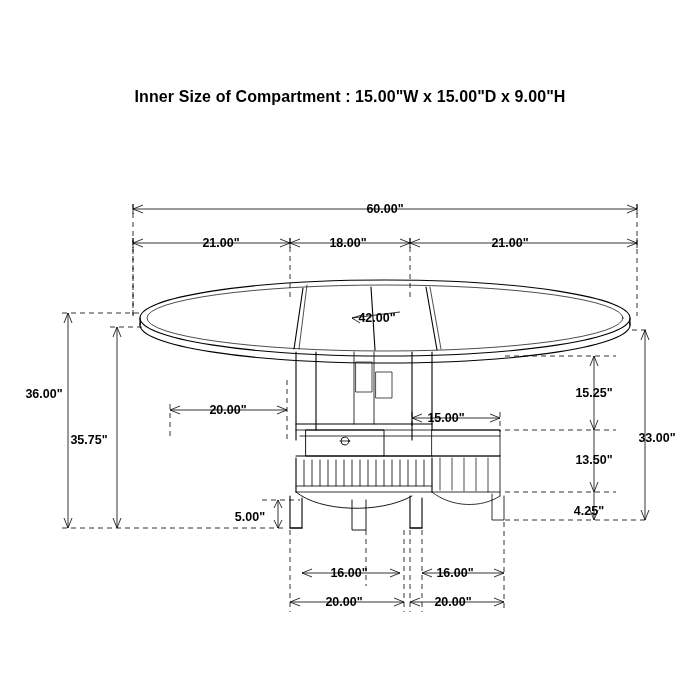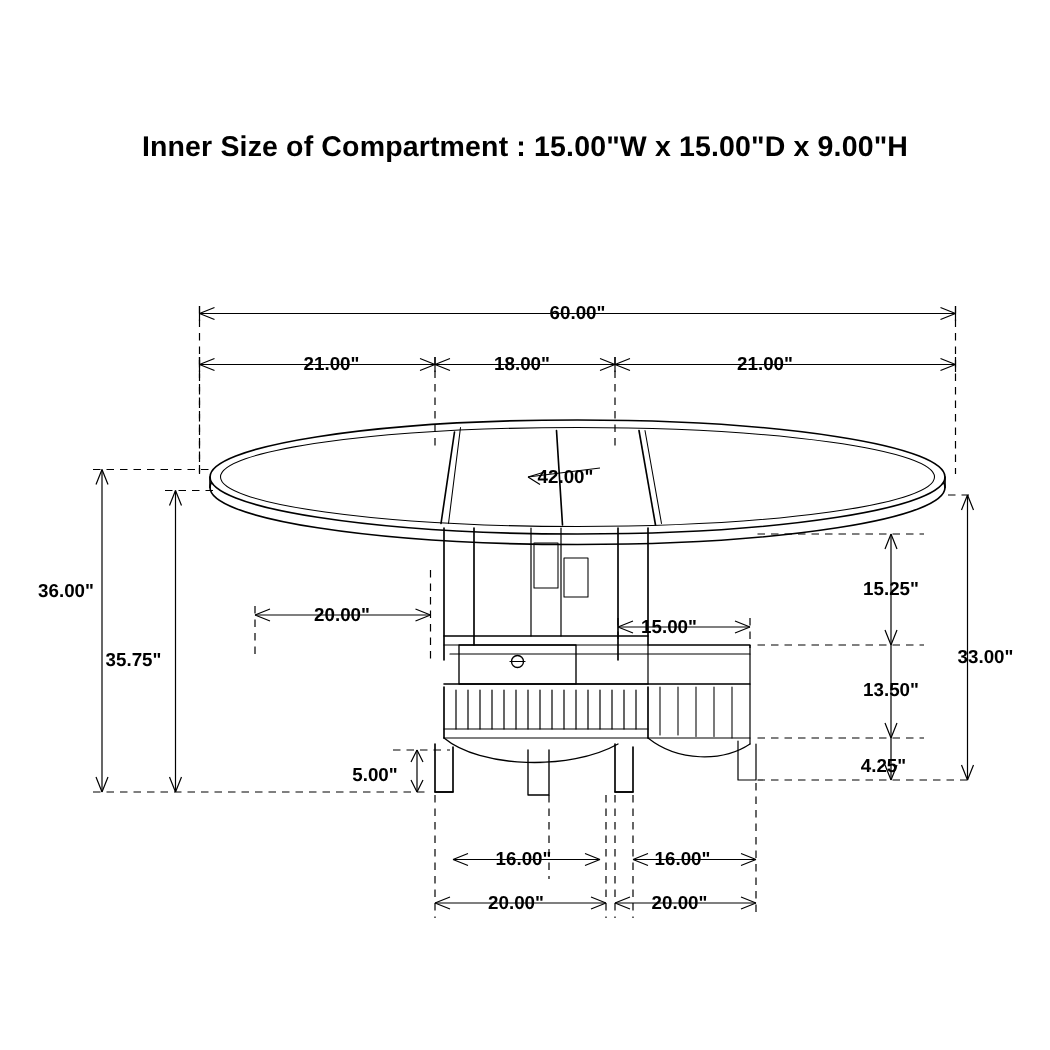--- a/index.html
+++ b/index.html
@@ -20,21 +20,21 @@
     left: 0; top: 0;
     width: 700px;
     height: 700px;
   }
   .title {
     position: absolute;
     left: 0;
     top: 88px;
     width: 700px;
     text-align: center;
-    font-size: 19px;
+    font-size: 16px;
     font-weight: bold;
     letter-spacing: 0.1px;
   }
   svg.diagram {
     position: absolute;
     left: 0;
     top: 0;
     width: 700px;
     height: 700px;
   }

